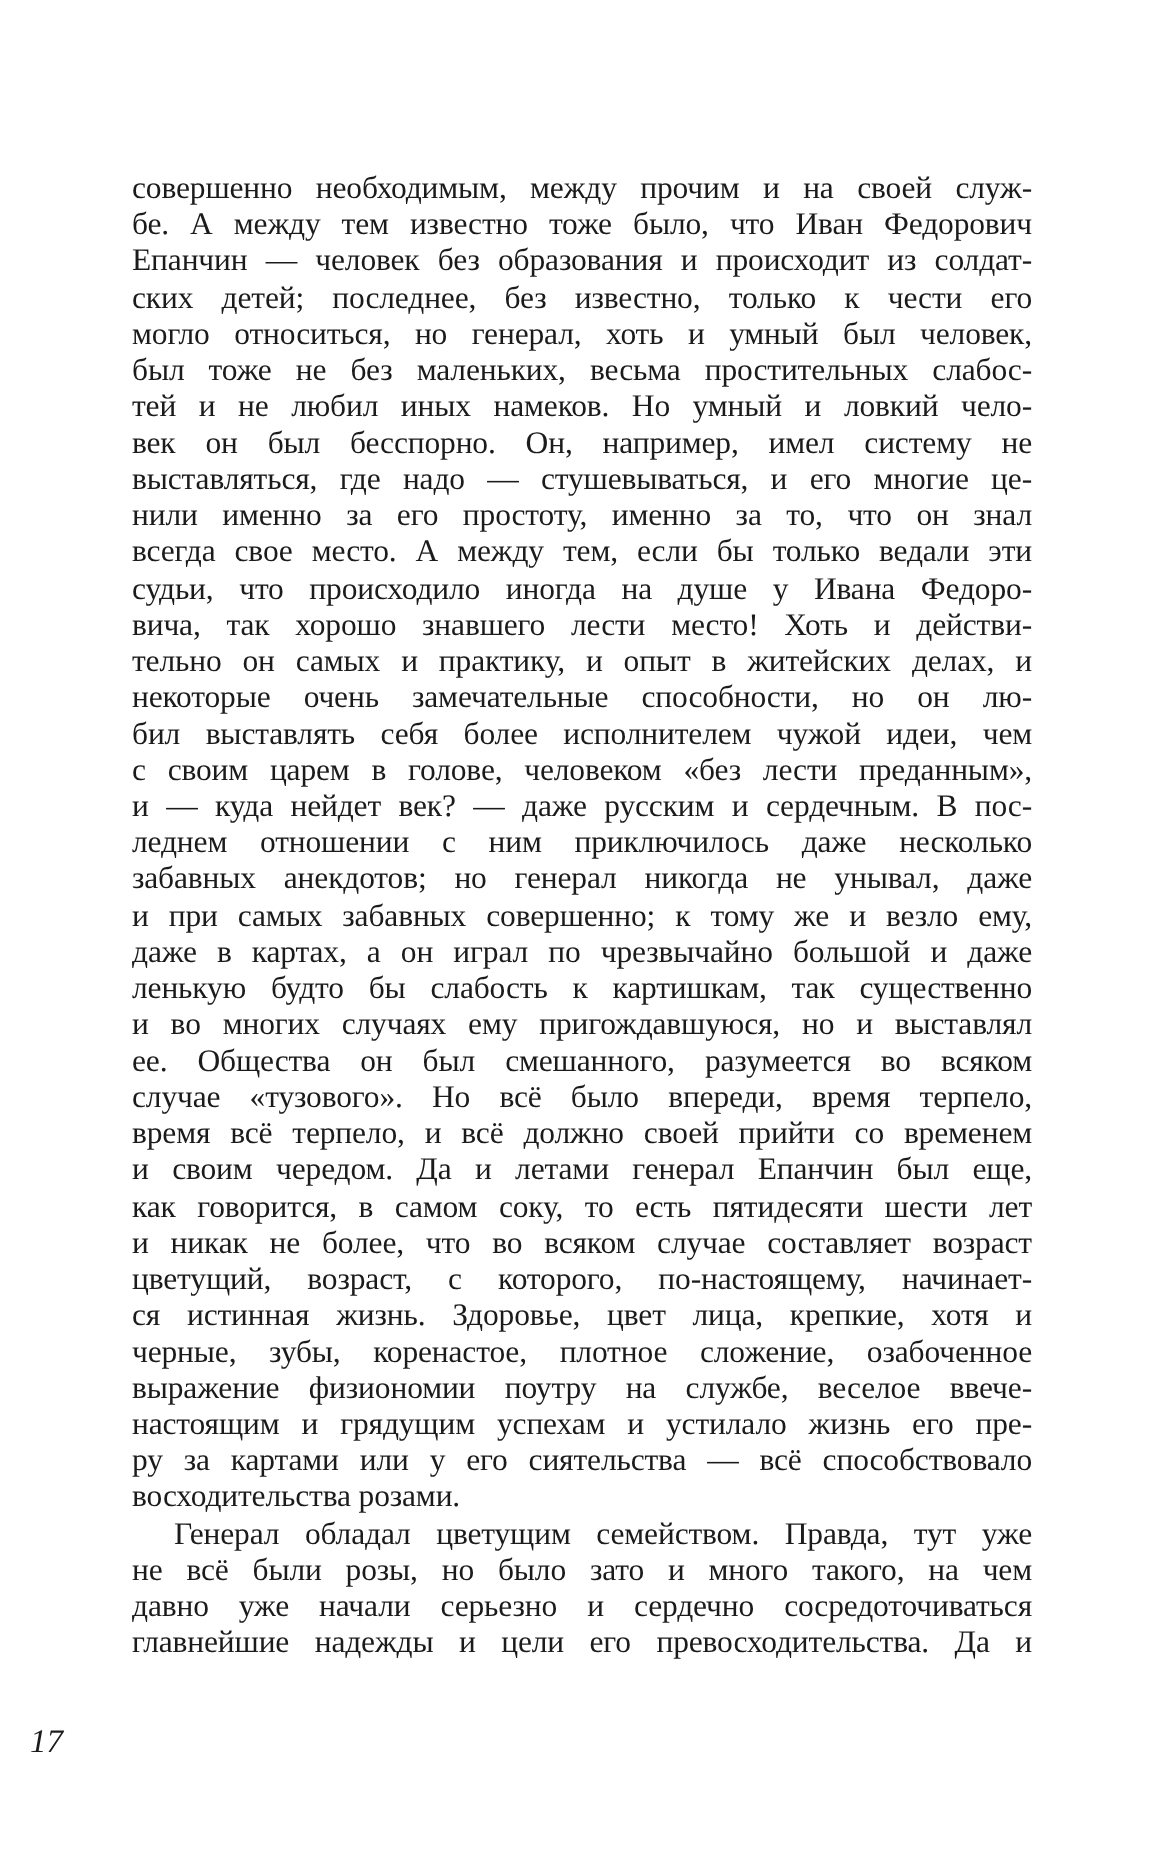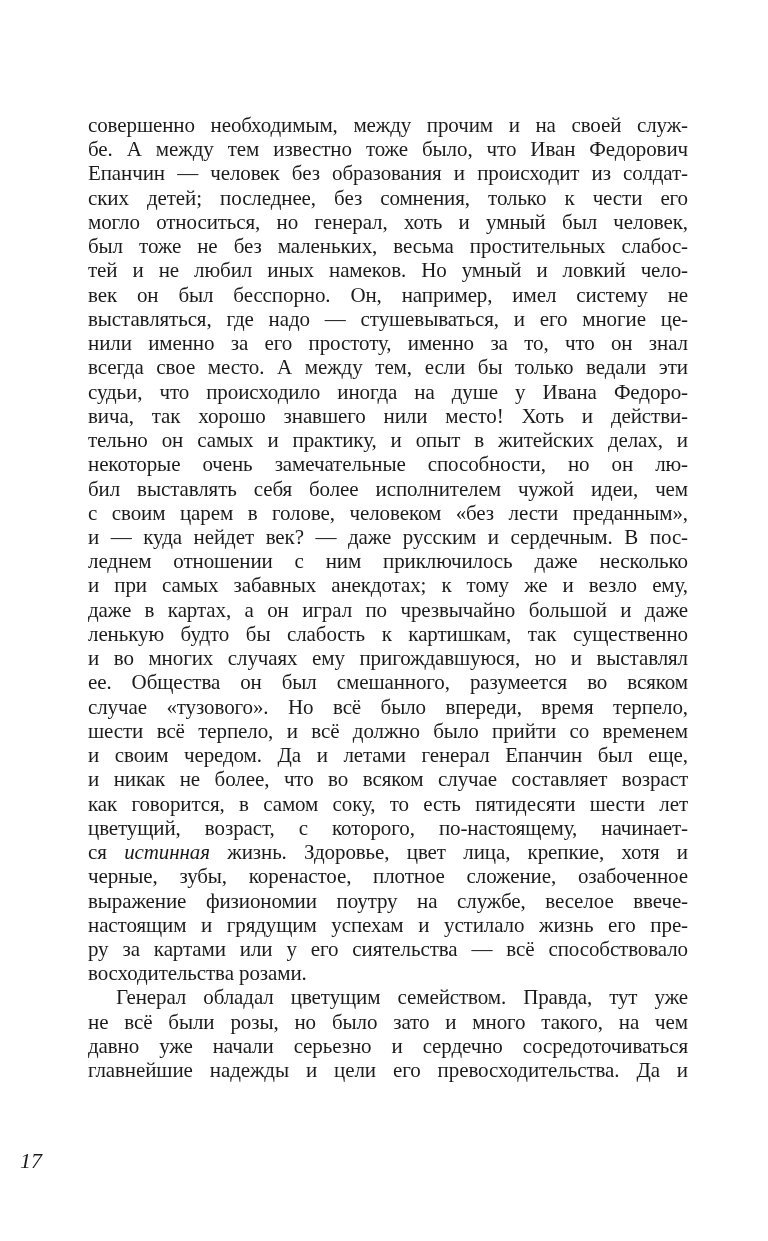--- a/index.html
+++ b/index.html
@@ -31,21 +31,20 @@
     white-space: normal;
     letter-spacing: -0.1px;
   }
   .line.paragraph-end {
     text-align-last: left;
   }
   .line.indent {
     text-indent: 28px;
   }
   .italic {
-    font-style: italic;
     margin-top: 36px;
   }
   .page-number {
     position: absolute;
     top: 1148px;
     left: 0;
     width: 768px;
     font-size: 22px;
     line-height: 26px;
     font-style: italic;
@@ -54,46 +53,47 @@
   }
 </style>
 </head>
 <body>
 
 <div class="book-page">
   <div class="text-block" id="text-block">
       <div class="line">совершенно необходимым, между прочим и на своей служ-</div>
       <div class="line">бе. А между тем известно тоже было, что Иван Федорович</div>
       <div class="line">Епанчин — человек без образования и происходит из солдат-</div>
-      <div class="line">ских детей; последнее, без сомнения, только к чести его</div>
+      <div class="line">ских детей; последнее, без известно, только к чести его</div>
       <div class="line">могло относиться, но генерал, хоть и умный был человек,</div>
       <div class="line">был тоже не без маленьких, весьма простительных слабос-</div>
       <div class="line">тей и не любил иных намеков. Но умный и ловкий чело-</div>
       <div class="line">век он был бесспорно. Он, например, имел систему не</div>
       <div class="line">выставляться, где надо — стушевываться, и его многие це-</div>
       <div class="line">нили именно за его простоту, именно за то, что он знал</div>
       <div class="line">всегда свое место. А между тем, если бы только ведали эти</div>
       <div class="line">судьи, что происходило иногда на душе у Ивана Федоро-</div>
-      <div class="line">вича, так хорошо знавшего нили место! Хоть и действи-</div>
+      <div class="line">вича, так хорошо знавшего лести место! Хоть и действи-</div>
       <div class="line">тельно он самых и практику, и опыт в житейских делах, и</div>
       <div class="line">некоторые очень замечательные способности, но он лю-</div>
       <div class="line">бил выставлять себя более исполнителем чужой идеи, чем</div>
       <div class="line">с своим царем в голове, человеком «без лести преданным»,</div>
       <div class="line">и — куда нейдет век? — даже русским и сердечным. В пос-</div>
       <div class="line">леднем отношении с ним приключилось даже несколько</div>
-      <div class="line">и при самых забавных анекдотах; к тому же и везло ему,</div>
+      <div class="line">забавных анекдотов; но генерал никогда не унывал, даже</div>
+      <div class="line">и при самых забавных совершенно; к тому же и везло ему,</div>
       <div class="line">даже в картах, а он играл по чрезвычайно большой и даже</div>
       <div class="line">ленькую будто бы слабость к картишкам, так существенно</div>
       <div class="line">и во многих случаях ему пригождавшуюся, но и выставлял</div>
       <div class="line">ее. Общества он был смешанного, разумеется во всяком</div>
       <div class="line">случае «тузового». Но всё было впереди, время терпело,</div>
-      <div class="line">шести всё терпело, и всё должно было прийти со временем</div>
+      <div class="line">время всё терпело, и всё должно своей прийти со временем</div>
       <div class="line">и своим чередом. Да и летами генерал Епанчин был еще,</div>
+      <div class="line">как говорится, в самом соку, то есть пятидесяти шести лет</div>
       <div class="line">и никак не более, что во всяком случае составляет возраст</div>
-      <div class="line">как говорится, в самом соку, то есть пятидесяти шести лет</div>
       <div class="line">цветущий, возраст, с которого, по-настоящему, начинает-</div>
       <div class="line"><span>ся </span><span class="italic">истинная</span><span> жизнь. Здоровье, цвет лица, крепкие, хотя и</span></div>
       <div class="line">черные, зубы, коренастое, плотное сложение, озабоченное</div>
       <div class="line">выражение физиономии поутру на службе, веселое ввече-</div>
       <div class="line">настоящим и грядущим успехам и устилало жизнь его пре-</div>
       <div class="line">ру за картами или у его сиятельства — всё способствовало</div>
       <div class="line paragraph-end">восходительства розами.</div>
       <div class="line indent">Генерал обладал цветущим семейством. Правда, тут уже</div>
       <div class="line">не всё были розы, но было зато и много такого, на чем</div>
       <div class="line">давно уже начали серьезно и сердечно сосредоточиваться</div>

